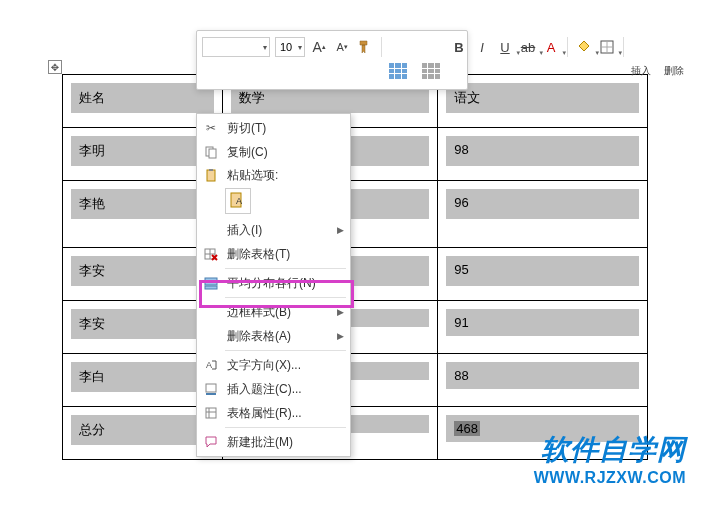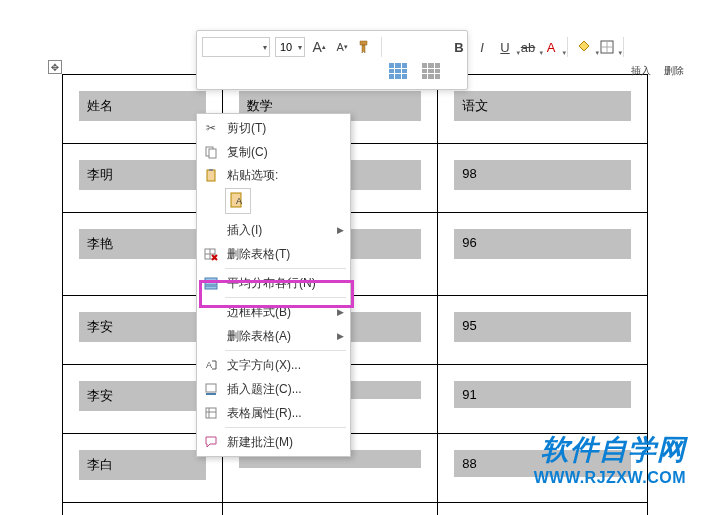--- a/index.html
+++ b/index.html
@@ -32,21 +32,21 @@
   .doc-table {
     position: absolute;
     top: 74px;
     left: 62px;
     width: 586px;
     border-collapse: collapse;
     font-size: 13px;
   }
   .doc-table td {
     border: 1px solid #000;
-    padding: 16px;
+    padding: 8px;
     vertical-align: top;
   }
   .cell-inner {
     background: #c0c0c0;
     padding: 6px 8px;
     min-height: 18px;
   }
   .cell-gap {
     height: 6px;
     background: #fff;

